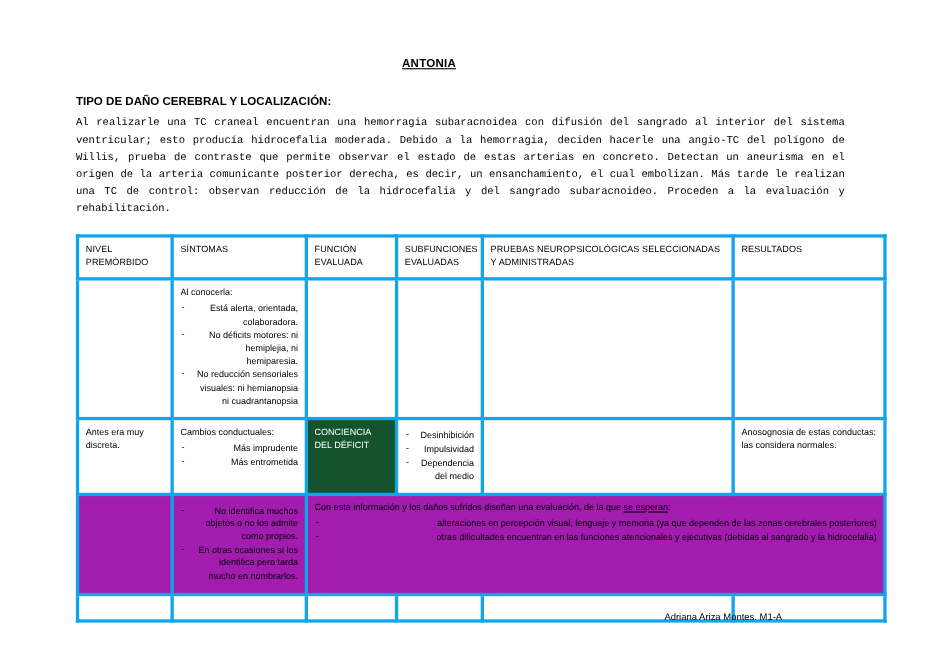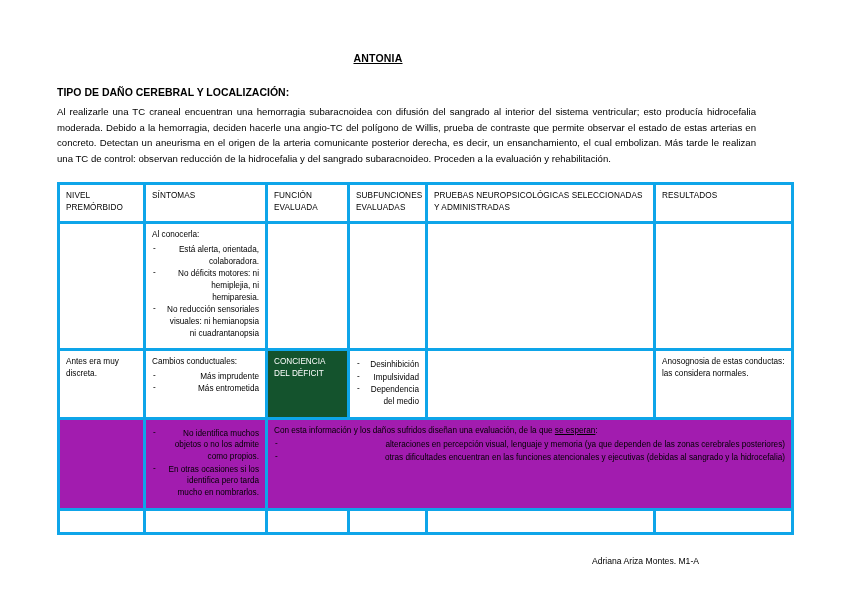--- a/index.html
+++ b/index.html
@@ -11,21 +11,21 @@
   body {
     width: 848px;
     height: 599px;
     font-family: "Liberation Sans", sans-serif;
     color: #000000;
     position: relative;
     overflow: hidden;
   }
   .page {
     position: absolute;
-    left: 0; top: 0;
+    left: 12px; top: 0;
     width: 756px;
     height: 599px;
     padding: 0;
   }
   .doc-title {
     text-align: center;
     font-weight: bold;
     font-size: 10.5px;
     text-decoration: underline;
     margin-top: 52px;
@@ -36,20 +36,21 @@
     margin-top: 22px;
     font-weight: bold;
     font-size: 10.5px;
   }
   .intro {
     margin-left: 57px;
     margin-top: 6px;
     font-size: 9.6px;
     line-height: 1.62;
     text-align: justify;
+    font-family: Liberation Mono, monospace;
   }
   table.main {
     margin-left: 57px;
     margin-top: 16px;
     border-collapse: collapse;
     width: 734px;
     table-layout: fixed;
   }
   table.main td {
     border: 3px solid #0ea5e9;

